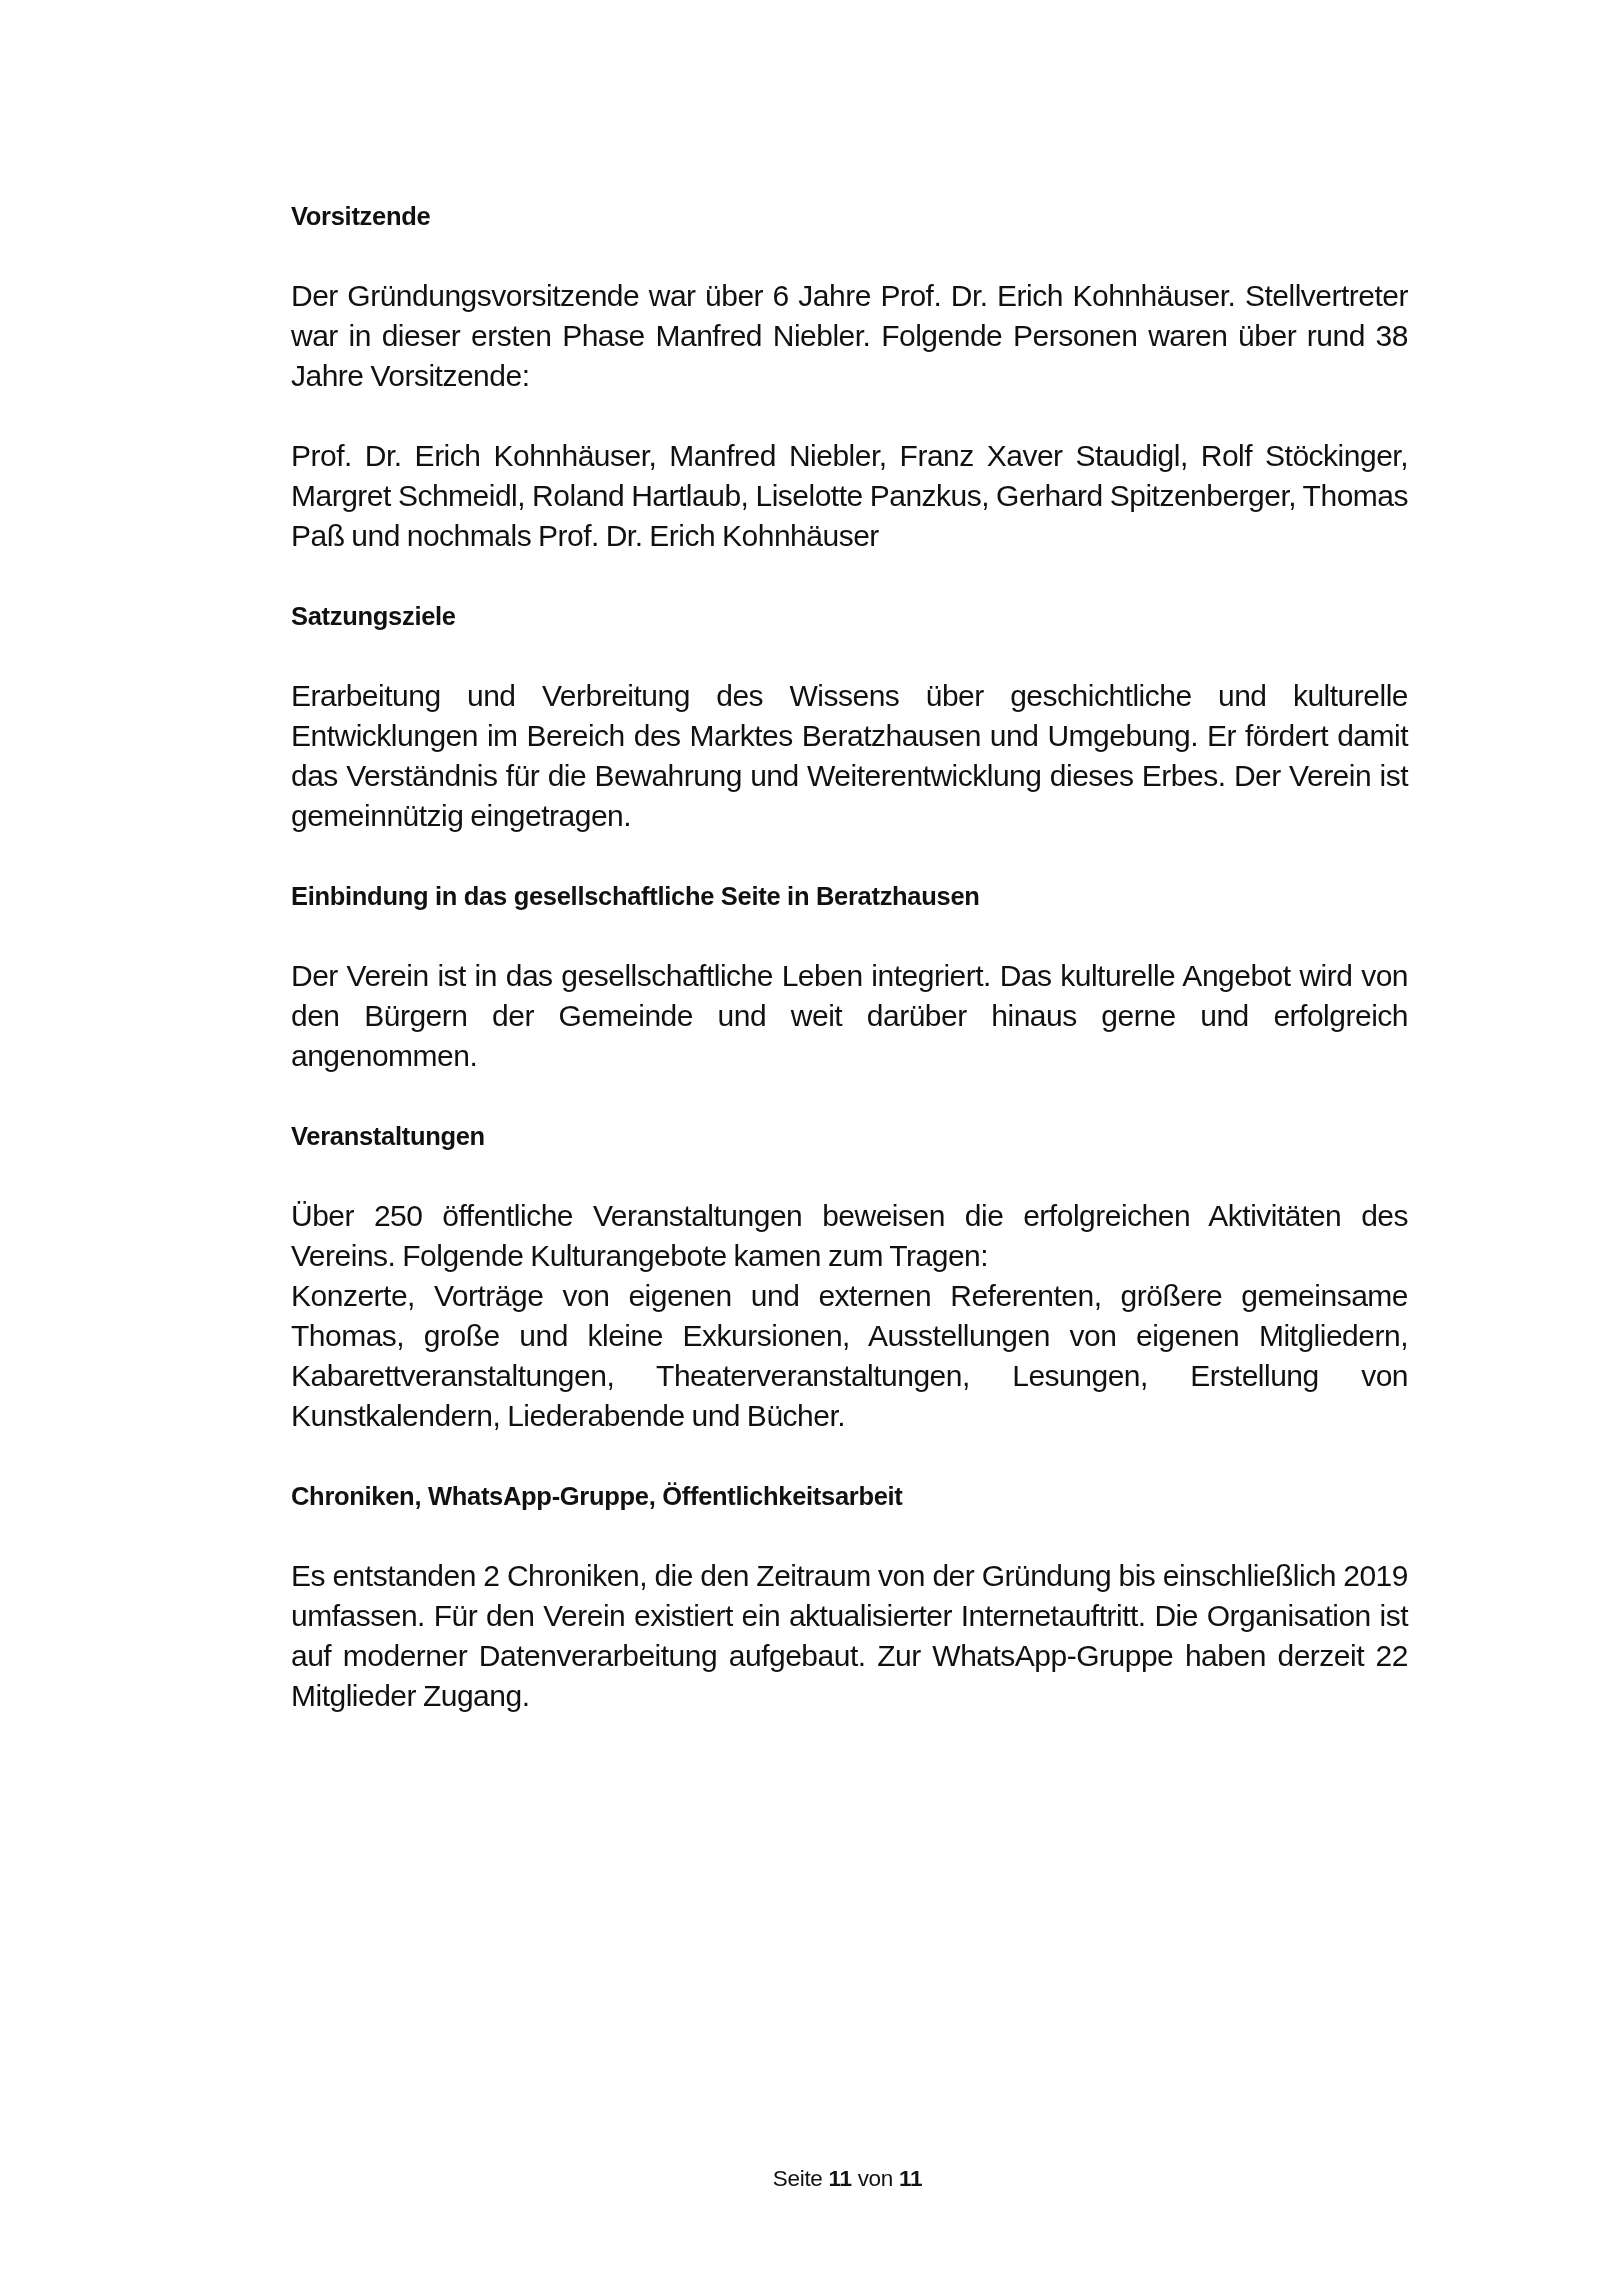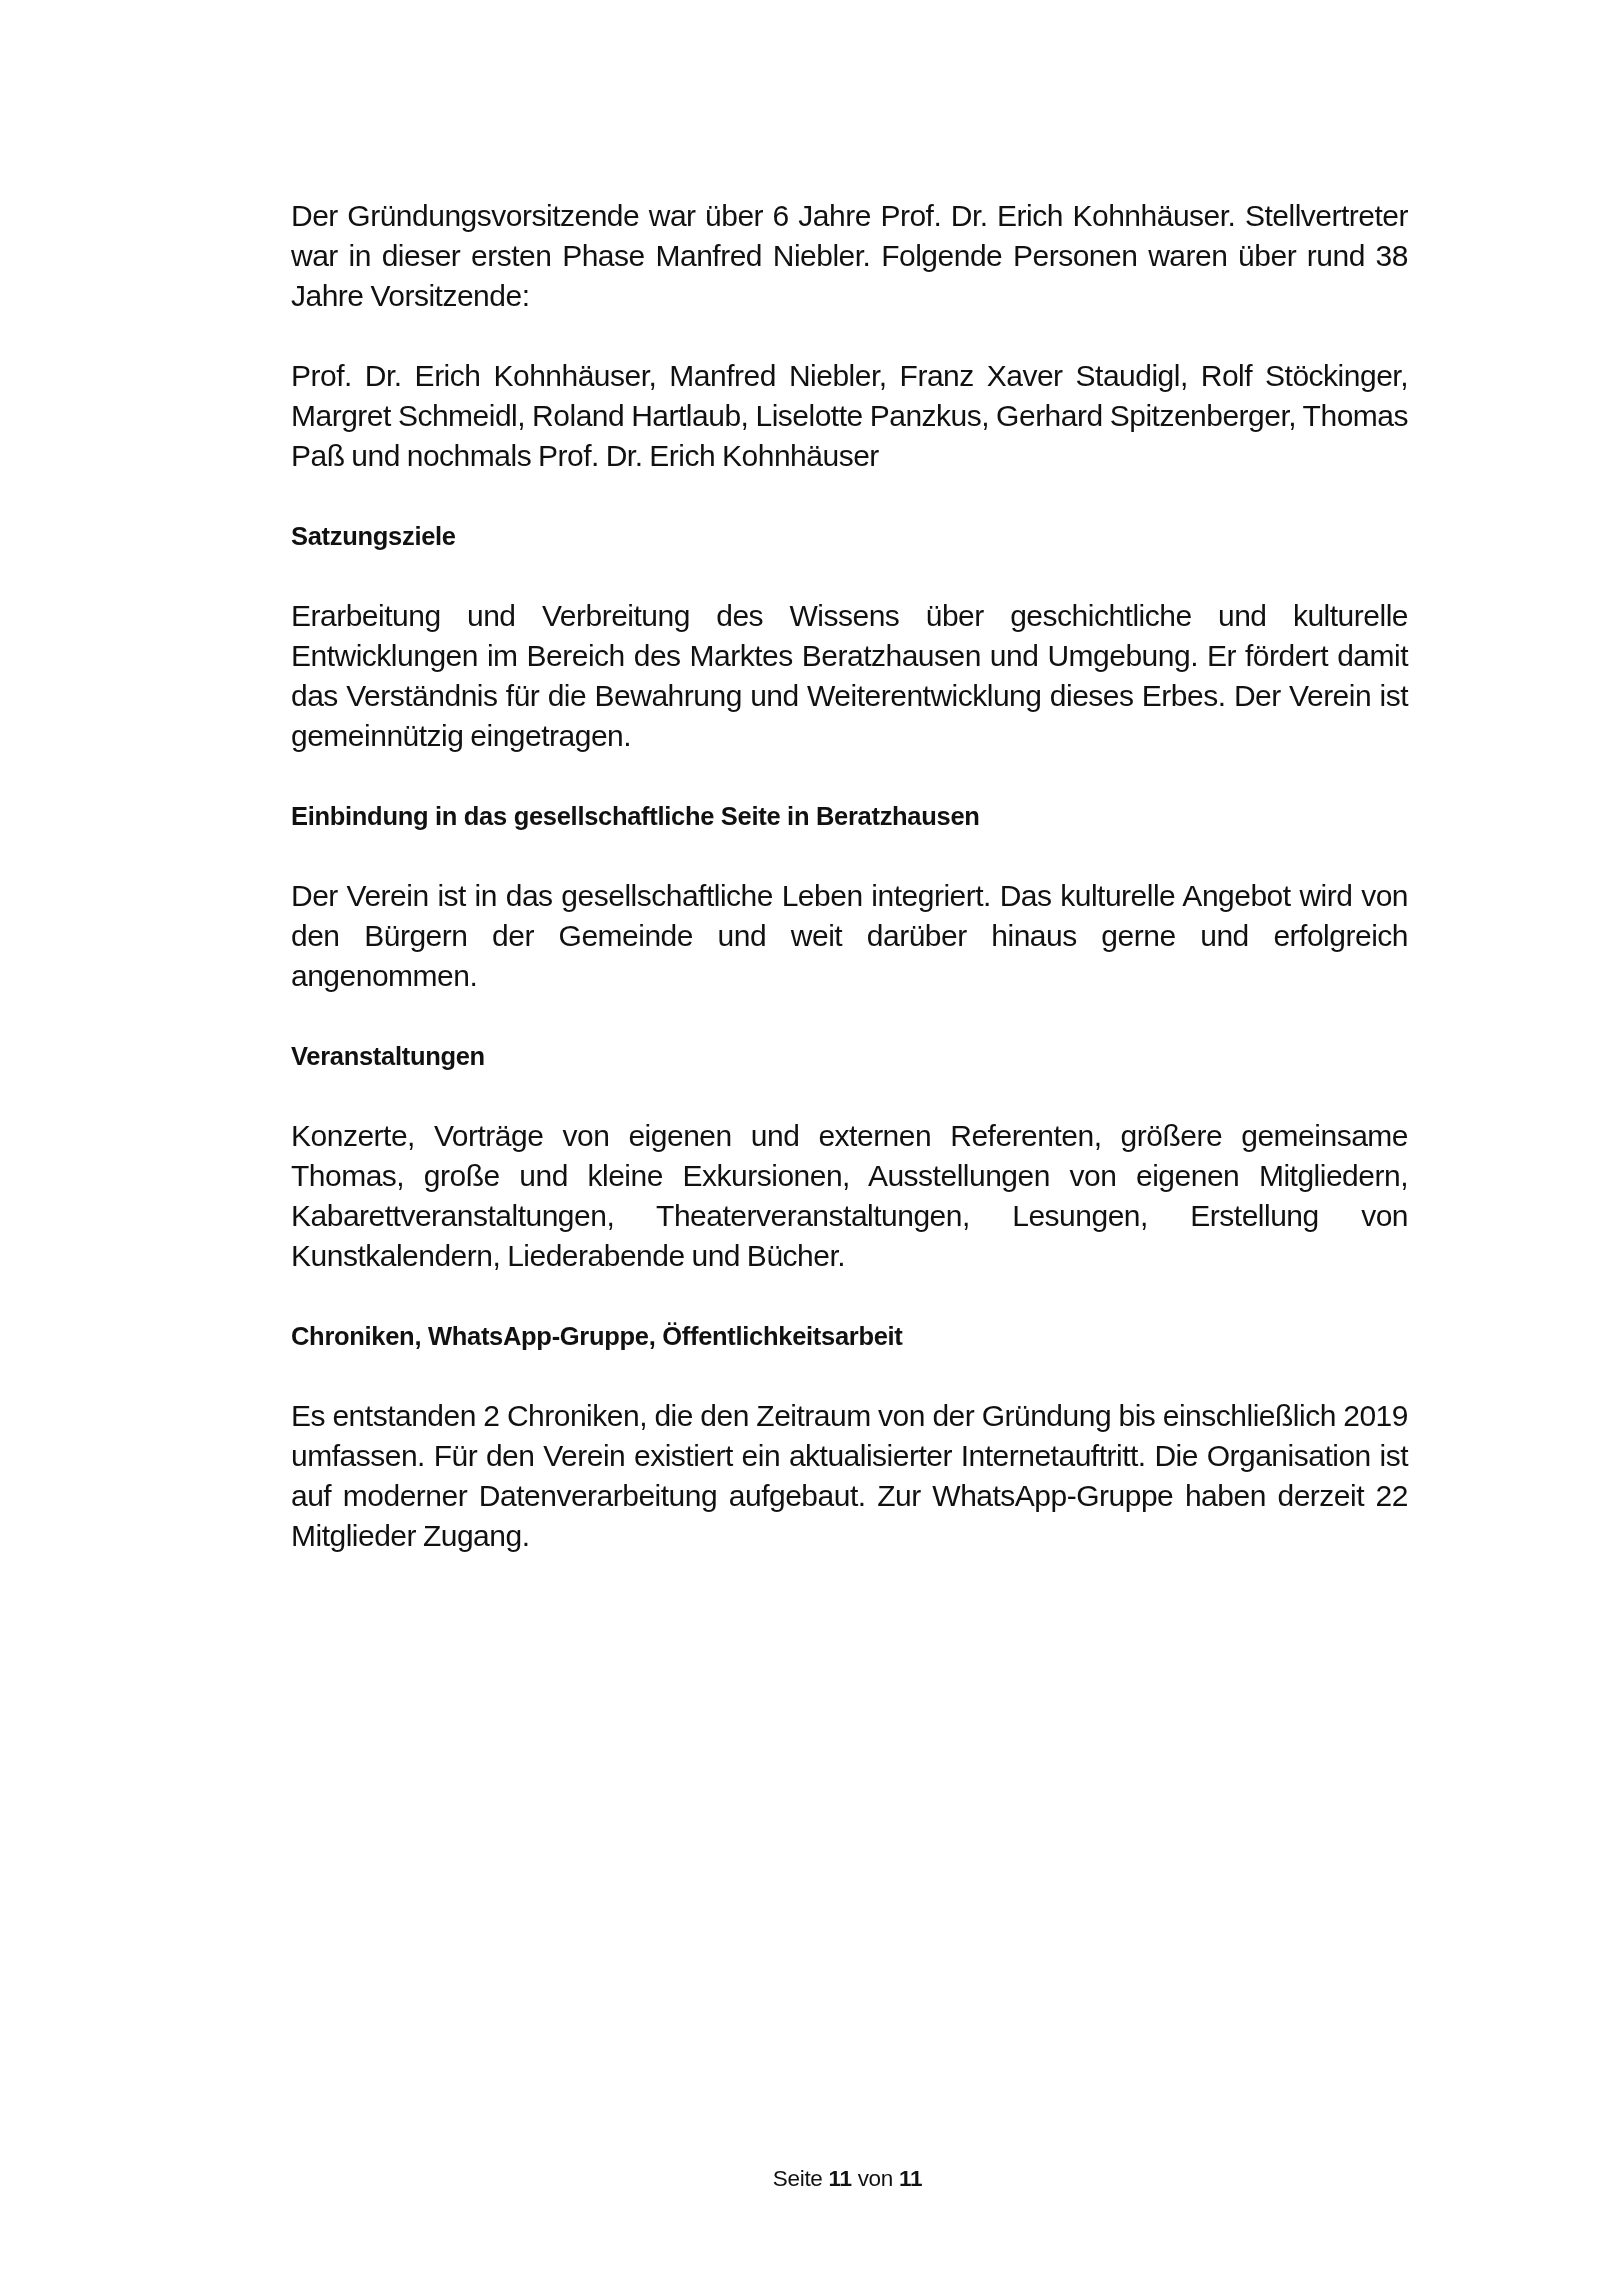--- a/index.html
+++ b/index.html
@@ -49,36 +49,38 @@
       padding-left: 37px;
     }
     .footer b { font-weight: bold; }
   </style>
 </head>
 <body>
 
 <div class="page">
 
   <section>
+    <h2 class="heading">Vorsitzende</h2>
     <p class="para">Der Gründungsvorsitzende war über 6 Jahre Prof. Dr. Erich Kohnhäuser. Stellvertreter war in dieser ersten Phase Manfred Niebler. Folgende Personen waren über rund 38 Jahre Vorsitzende:</p>
     <p class="para">Prof. Dr. Erich Kohnhäuser, Manfred Niebler, Franz Xaver Staudigl, Rolf Stöckinger, Margret Schmeidl, Roland Hartlaub, Liselotte Panzkus, Gerhard Spitzenberger, Thomas Paß und nochmals Prof. Dr. Erich Kohnhäuser</p>
   </section>
 
   <section>
     <h2 class="heading">Satzungsziele</h2>
     <p class="para">Erarbeitung und Verbreitung des Wissens über geschichtliche und kulturelle Entwicklungen im  Bereich des Marktes Beratzhausen und Umgebung. Er fördert damit das Verständnis für die Bewahrung und Weiterentwicklung dieses Erbes. Der Verein ist gemeinnützig eingetragen.</p>
   </section>
 
   <section>
     <h2 class="heading">Einbindung in das gesellschaftliche Seite in Beratzhausen</h2>
     <p class="para">Der Verein ist in das gesellschaftliche Leben integriert. Das kulturelle Angebot wird von den Bürgern der Gemeinde und weit darüber hinaus gerne und erfolgreich angenommen.</p>
   </section>
 
   <section>
     <h2 class="heading">Veranstaltungen</h2>
+    <p class="para nogap">Über 250 öffentliche Veranstaltungen beweisen die erfolgreichen Aktivitäten des Vereins. Folgende Kulturangebote kamen zum Tragen:</p>
     <p class="para">Konzerte, Vorträge von eigenen und externen Referenten, größere gemeinsame Thomas, große und kleine Exkursionen, Ausstellungen von eigenen Mitgliedern, Kabarettveranstaltungen, Theaterveranstaltungen, Lesungen, Erstellung von Kunstkalendern, Liederabende und Bücher.</p>
   </section>
 
   <section>
     <h2 class="heading">Chroniken, WhatsApp-Gruppe,  Öffentlichkeitsarbeit</h2>
     <p class="para">Es entstanden 2 Chroniken, die den Zeitraum von der Gründung bis einschließlich 2019 umfassen. Für den Verein existiert ein aktualisierter Internetauftritt. Die Organisation ist auf moderner Datenverarbeitung aufgebaut. Zur WhatsApp-Gruppe haben derzeit 22 Mitglieder Zugang.</p>
   </section>
 
 </div>
 

